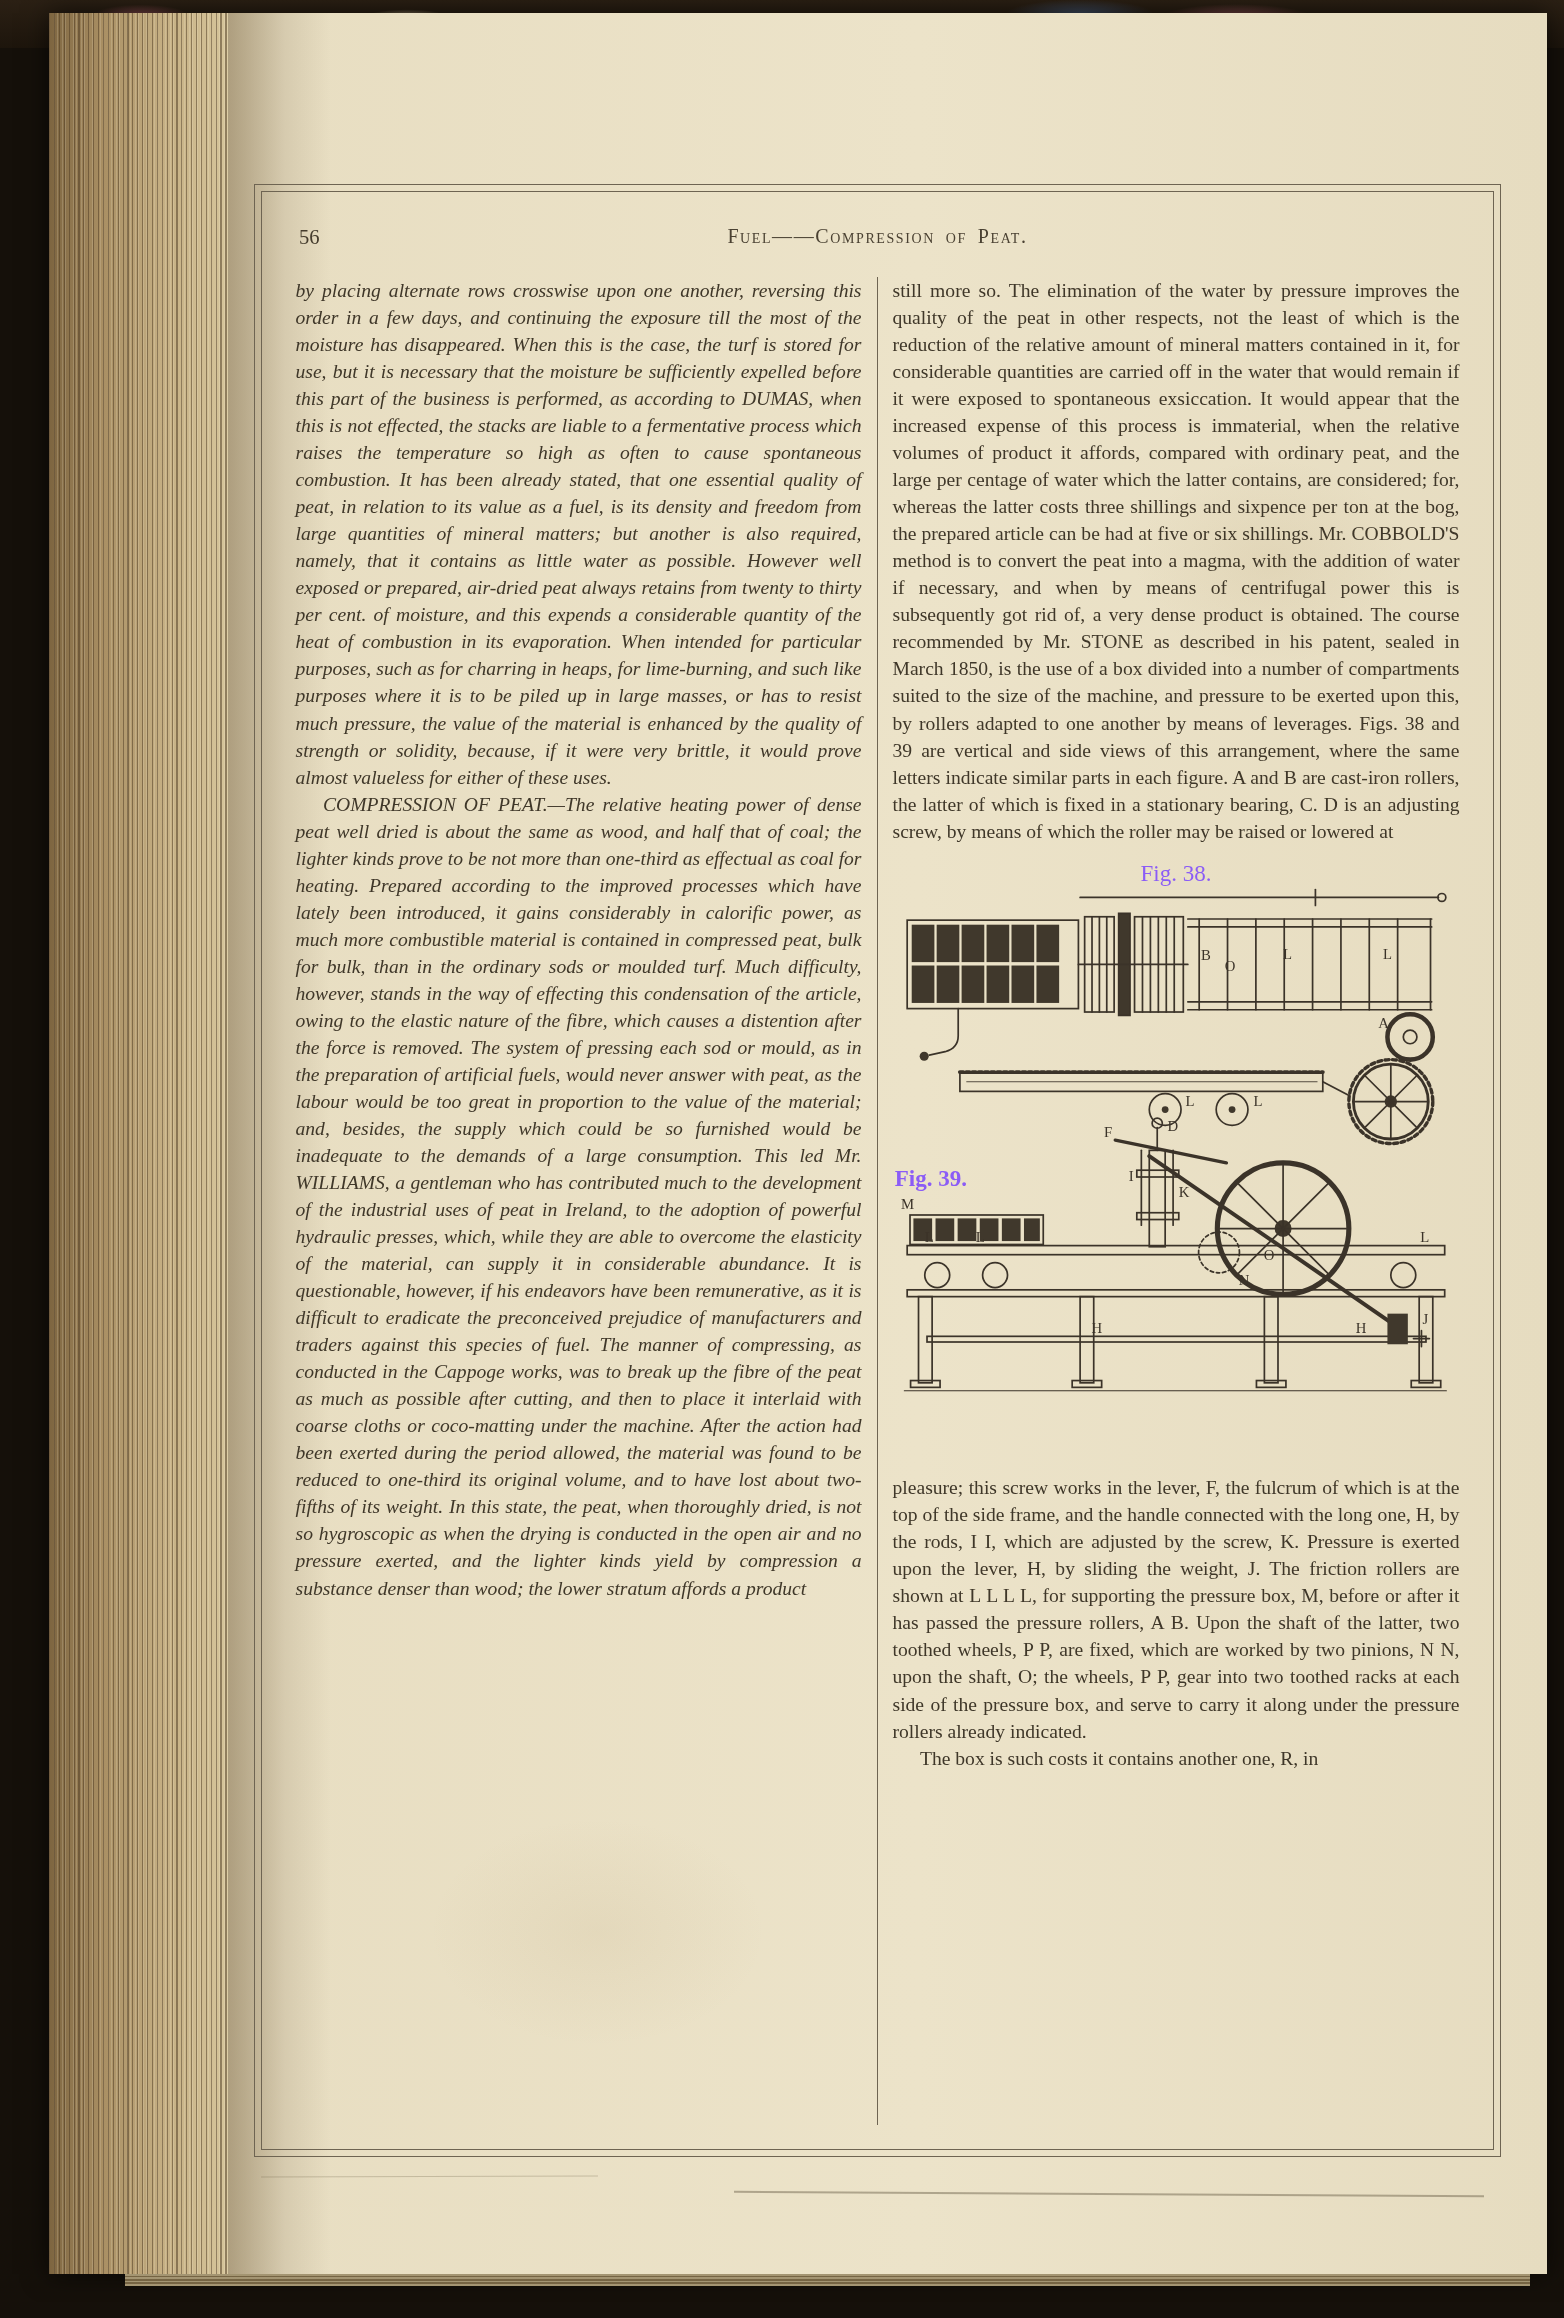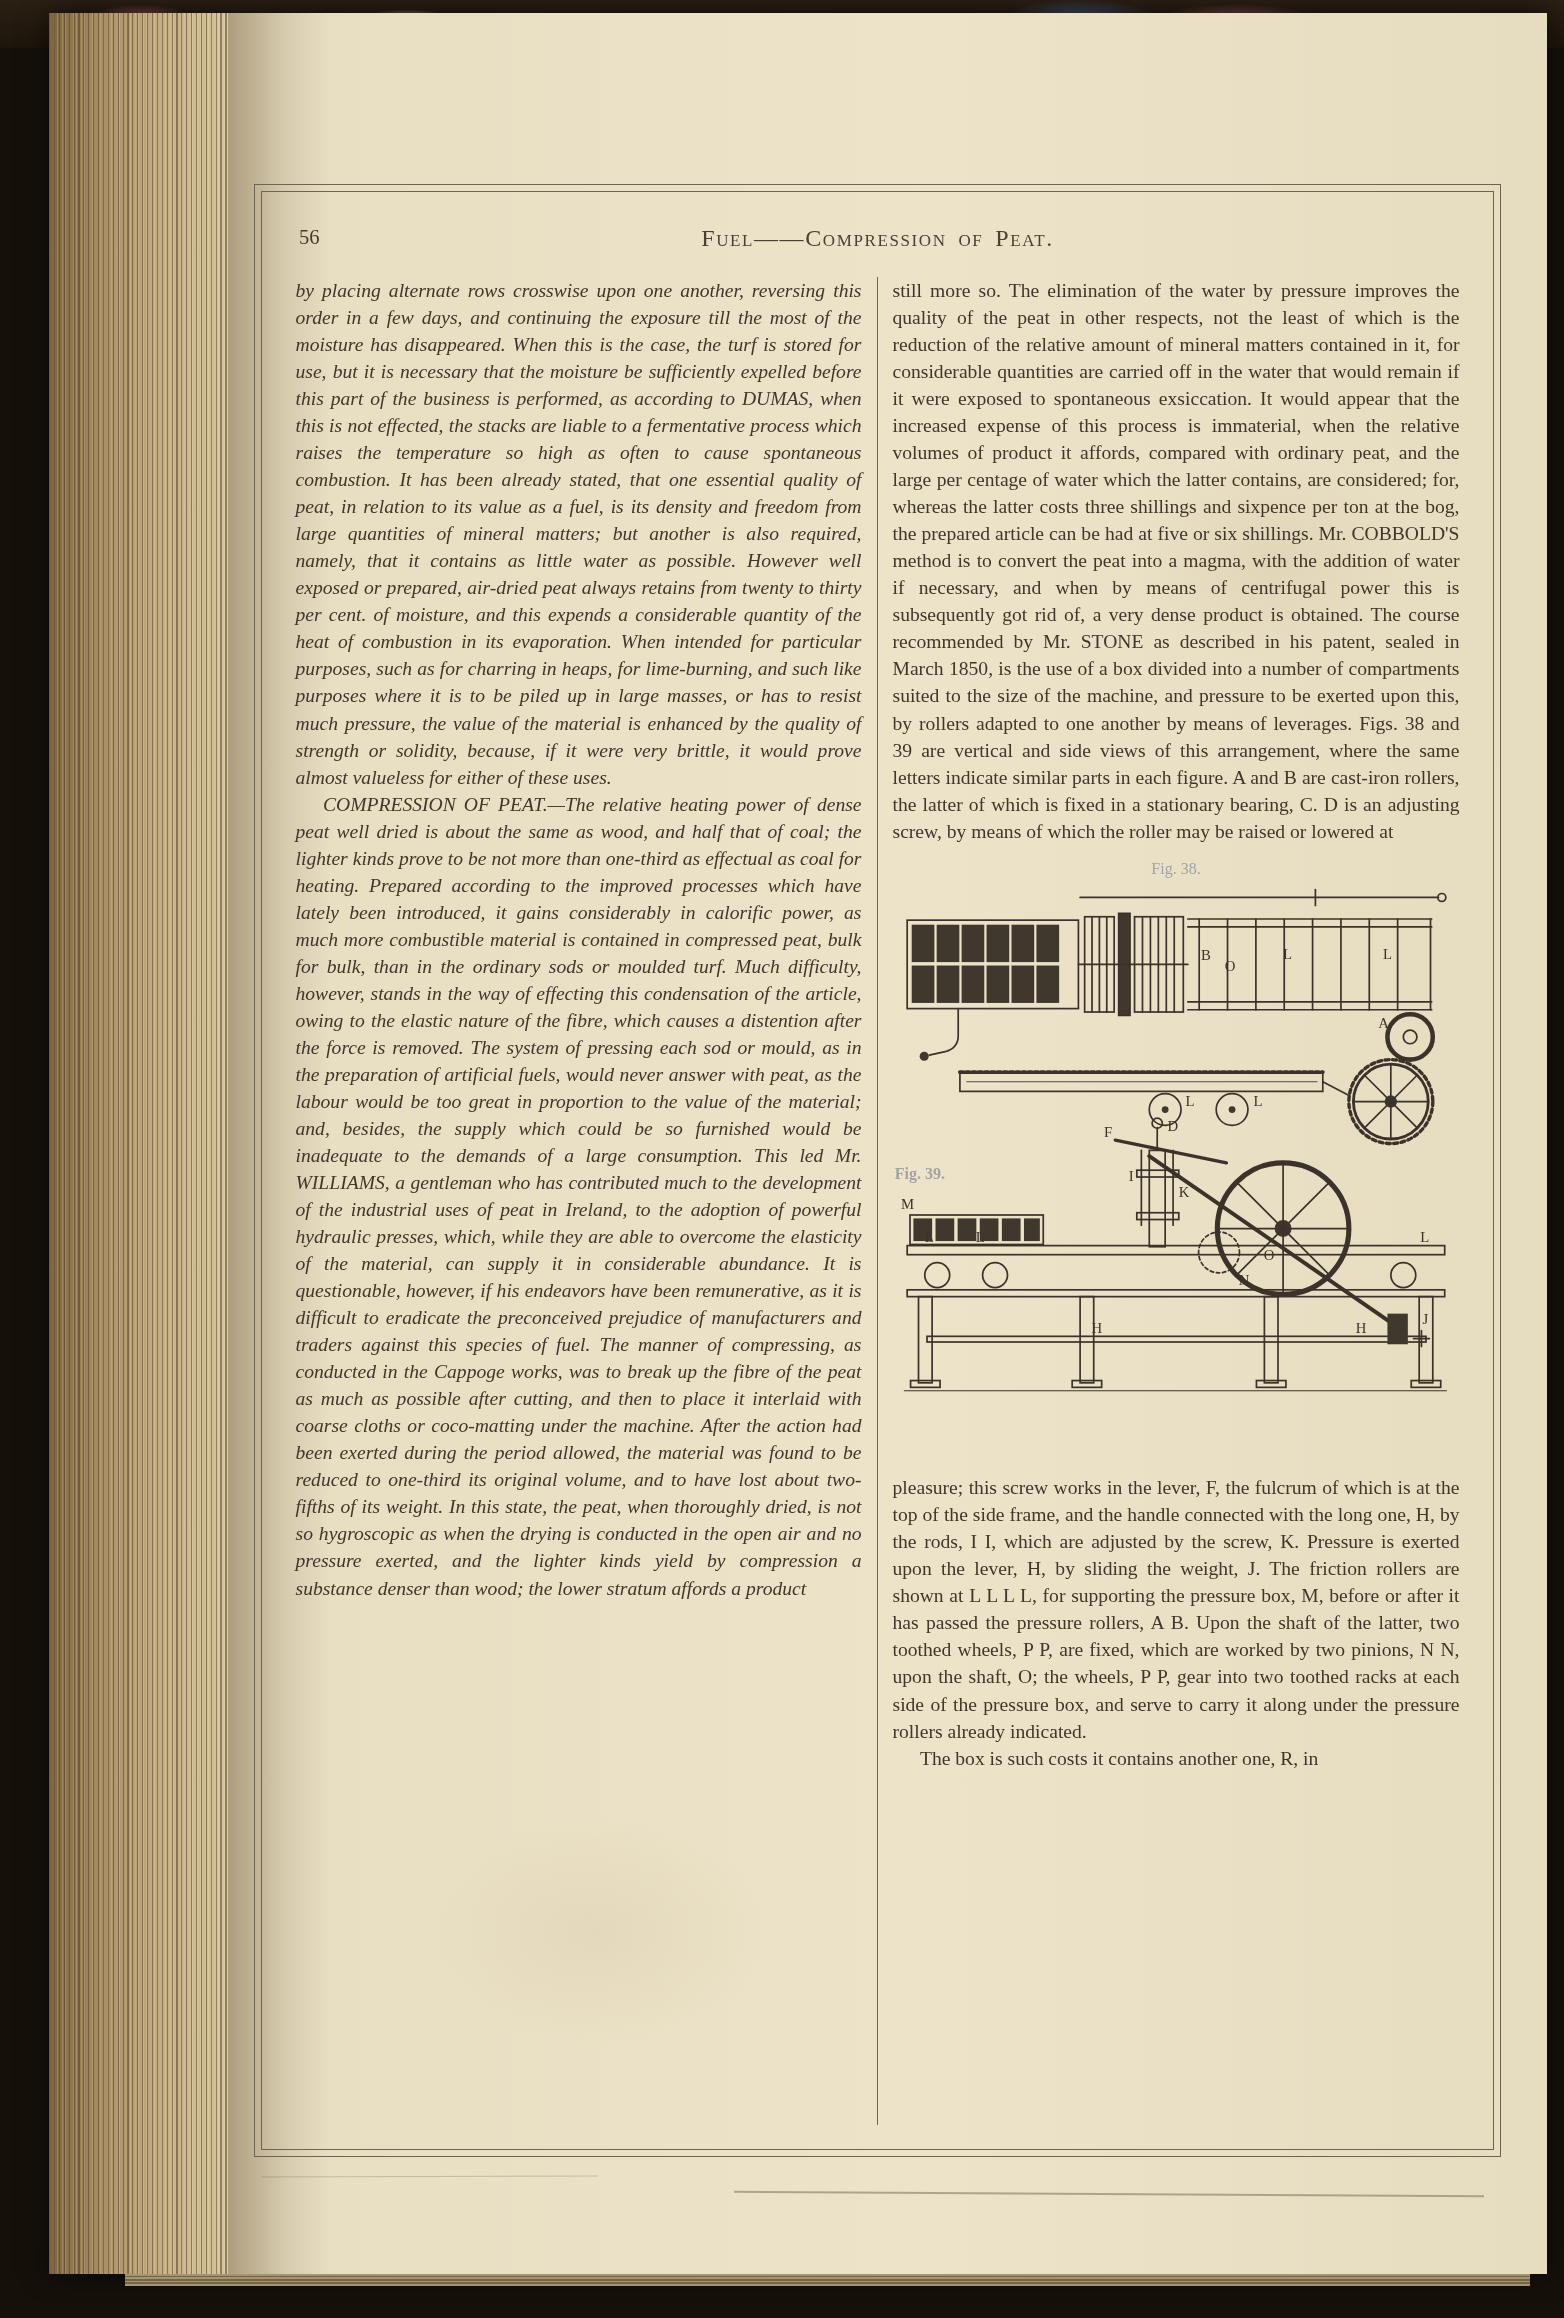--- a/index.html
+++ b/index.html
@@ -78,37 +78,37 @@
 
   .page-header {
     position: relative; margin: 33px 24px 25px 24px; height: 27px;
   }
   .page-number {
     position: absolute; left: 13px; top: 1.1px;
     font-size: 20.6px; color: #453c2d;
   }
   .running-title {
     display: block; text-align: center;
-    font-size: 24px; color: #4a4132;
+    font-size: 20px; color: #4a4132;
     font-variant: small-caps; letter-spacing: 1.6px; word-spacing: 4.3px;
   }
 
   .columns { display: flex; margin: 0 18.5px; align-items: flex-start; }
   .col {
     width: 50%; box-sizing: border-box; padding: 0 15px;
     text-align: justify;
     font-size: 19.6px; line-height: 1.38; color: #3f3729;
   }
   .col-left { border-right: 1.1px solid #6e6452; min-height: 1848px; font-style: italic; }
   .col p { margin: 0; text-indent: 1.4em; }
   [data-bind-list] > p:first-child { text-indent: 0; }
 
   
   .fig-block { position: relative; height: 609px; margin: 13px 0 7.6px 0; }
-  .caption { position: absolute; font-size: 16px; color: #a3a3a3; }
+  .caption { position: absolute; font-size: 23px; color: #8b5cf6; }
   .fig38-caption { top: 0; left: 50%; transform: translateX(-50%); }
   .fig39-caption { top: 305px; left: 2.2px; font-weight: bold; }
   .figure-svg { position: absolute; left: 0; top: 27px; width: 100%; height: 571px; }
 </style>
 </head>
 <body>
 
 <div class="canvas">
   <div class="marble-top"></div>
 

